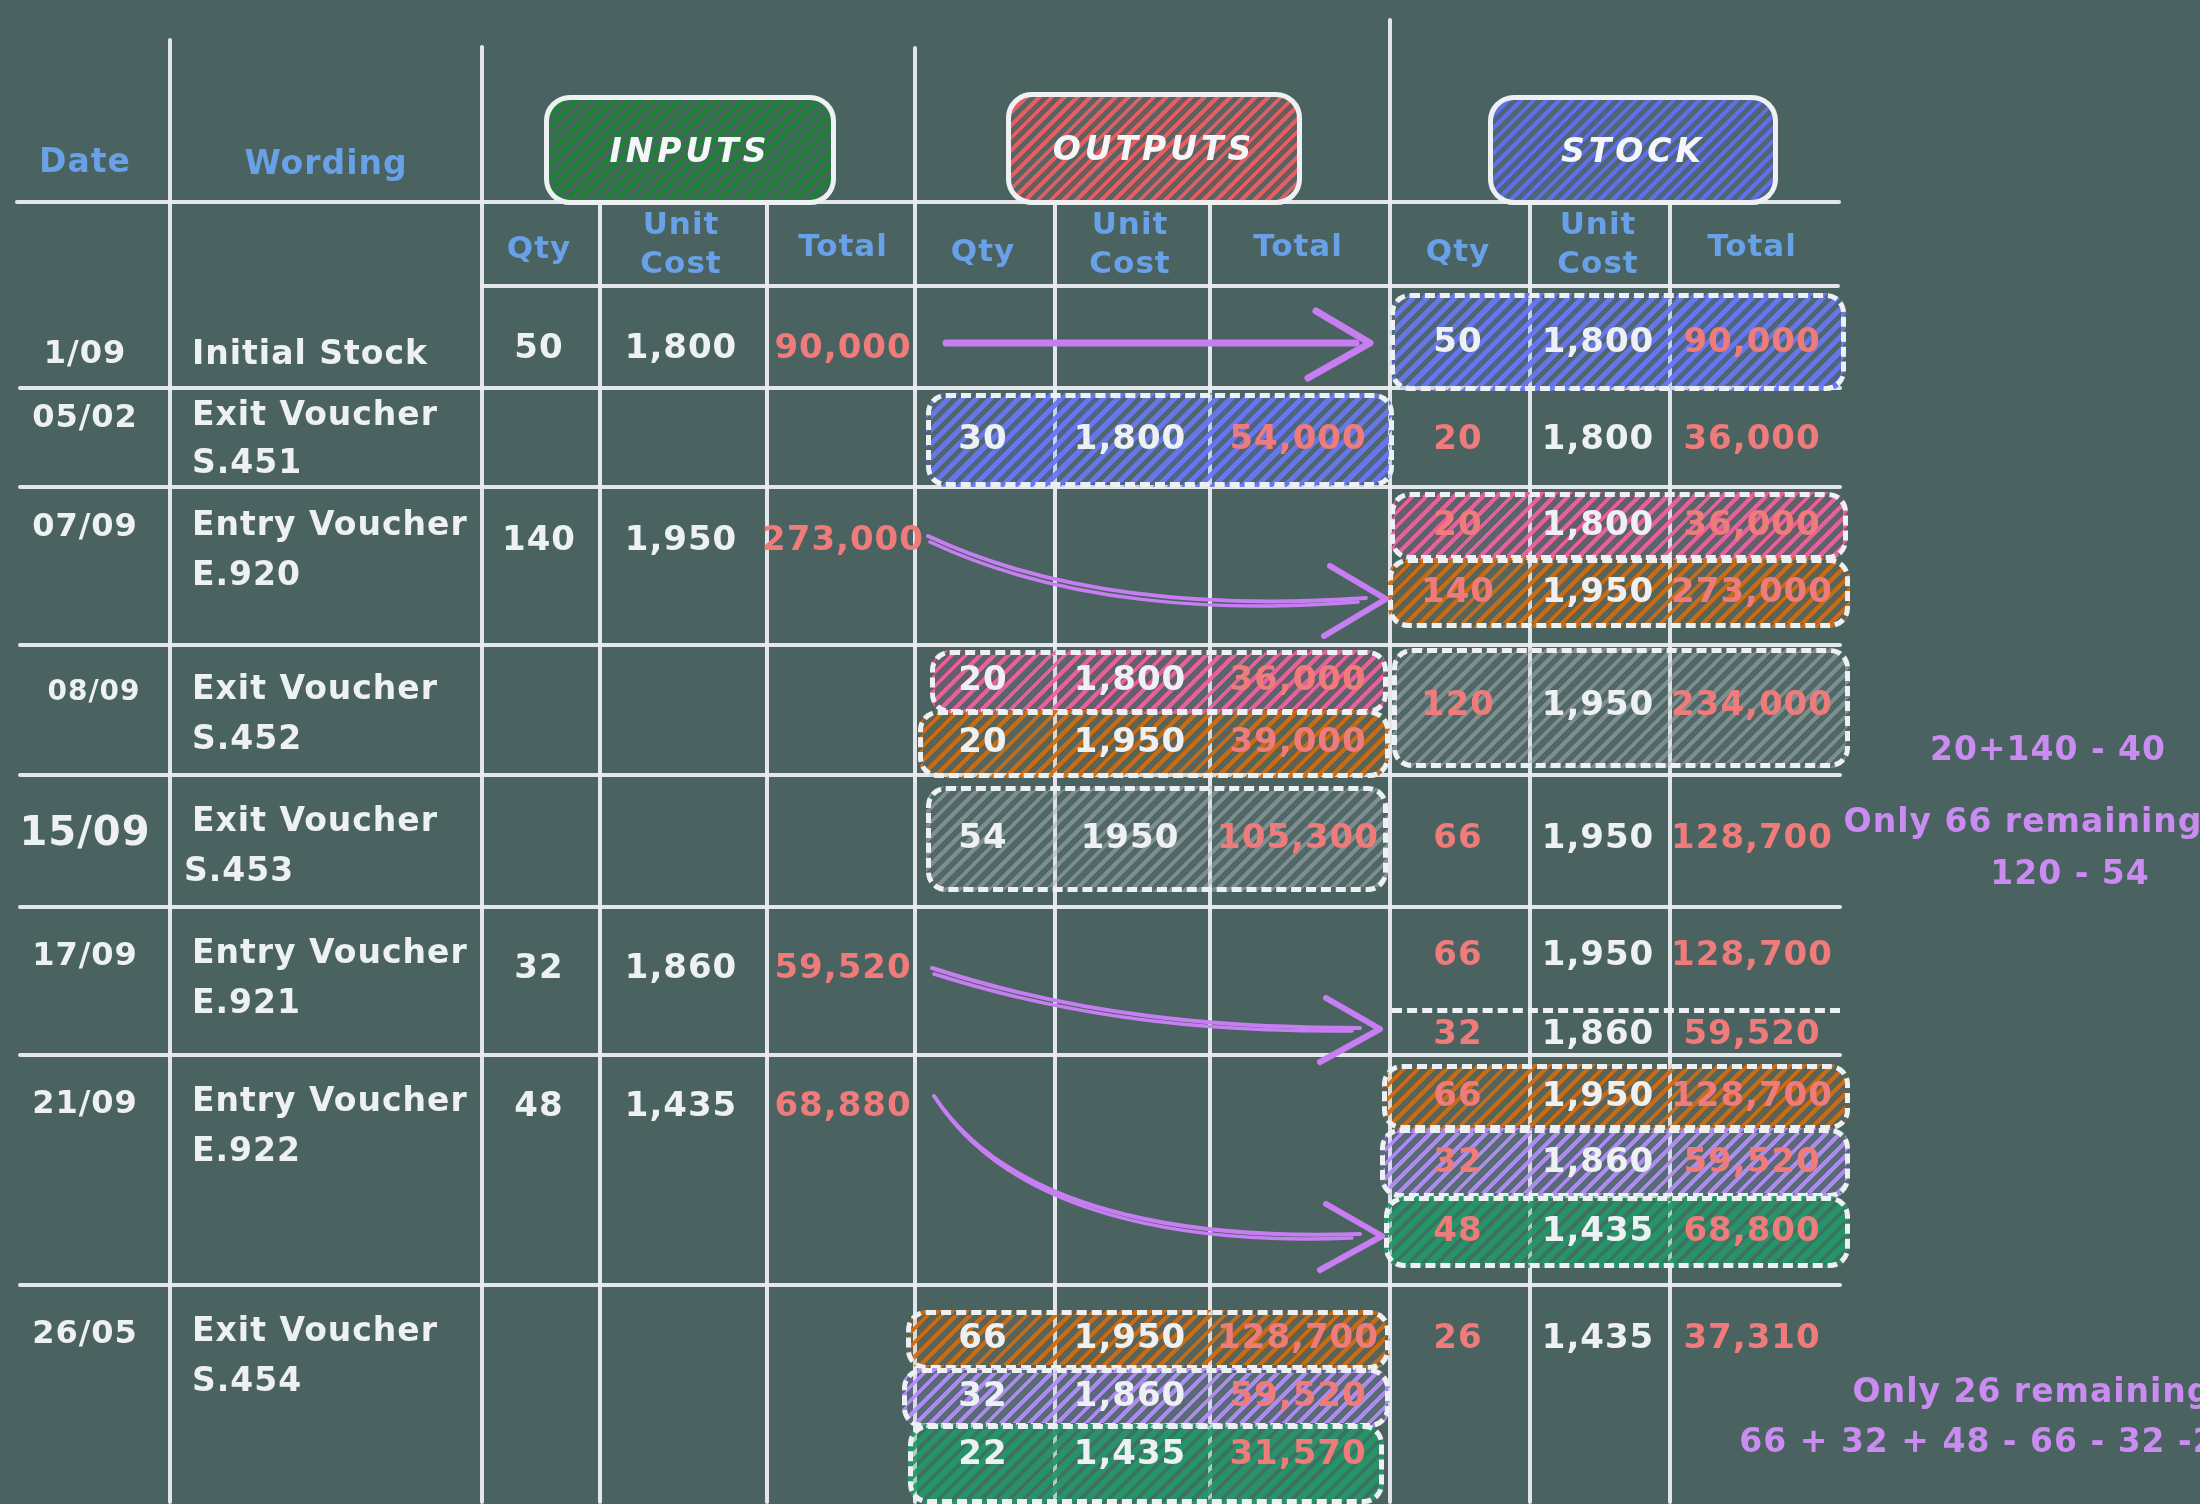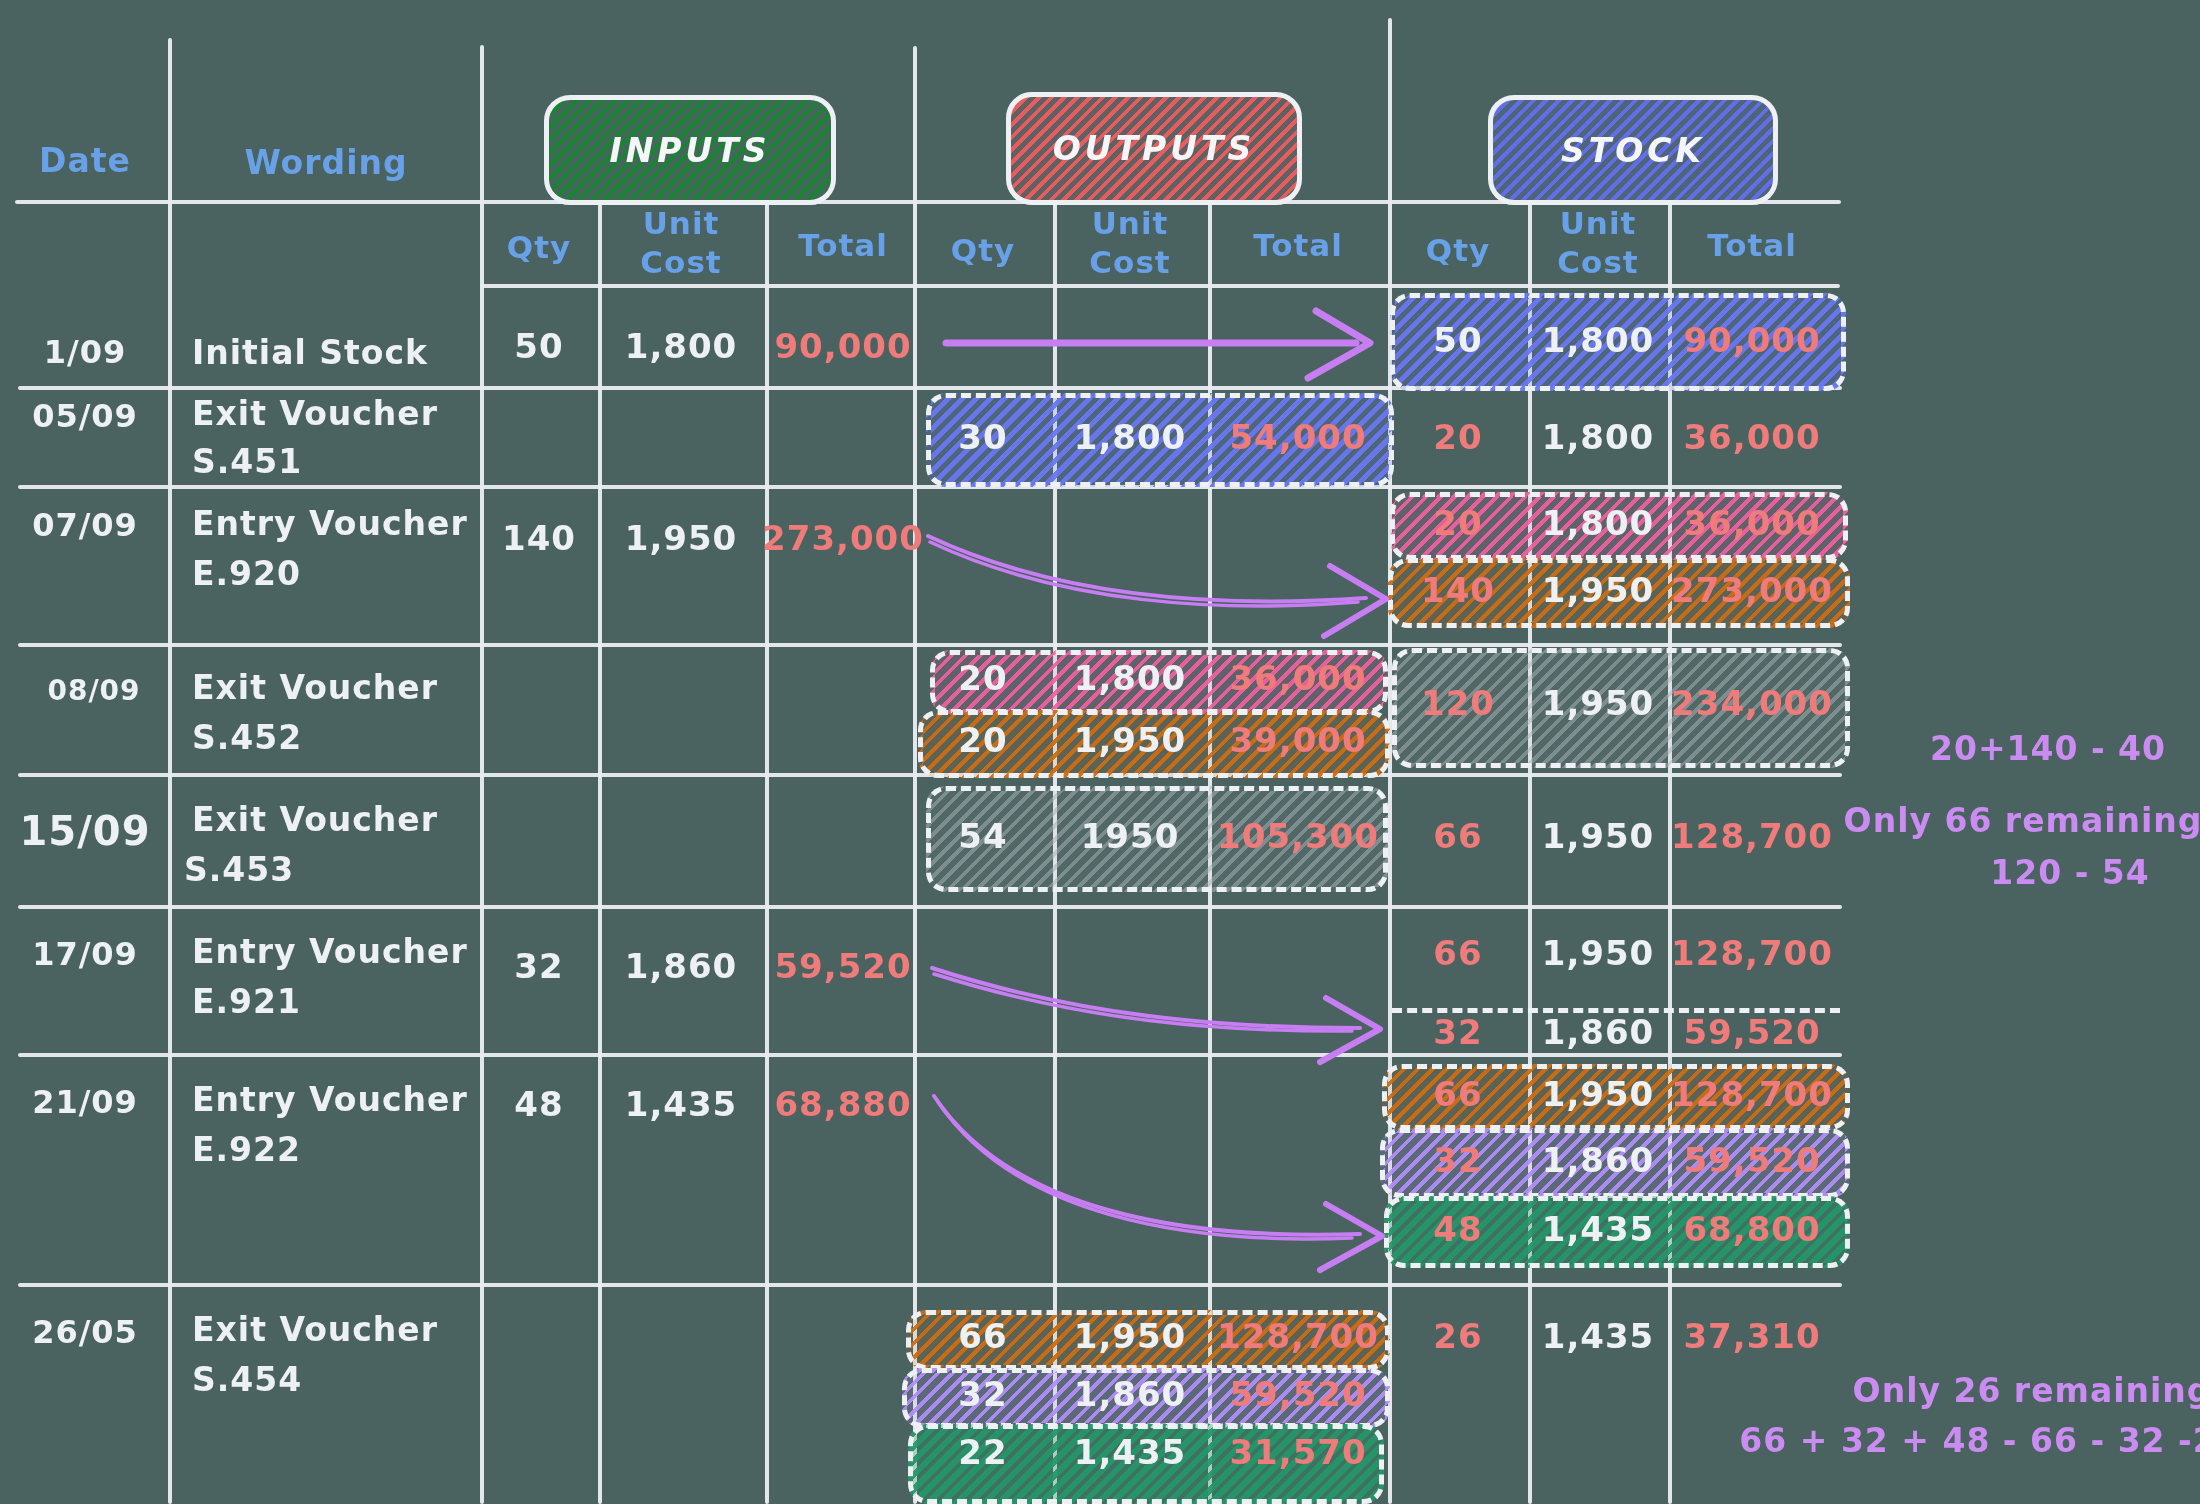--- a/index.html
+++ b/index.html
@@ -108,21 +108,21 @@
 
   <div class="v w" style="left:85px;top:352px;font-size:32px">1/09</div>
   <div class="wv w" style="left:192px;top:352px">Initial Stock</div>
   <div class="v w" style="left:539px;top:346px">50</div>
   <div class="v w" style="left:681px;top:346px">1,800</div>
   <div class="v rd" style="left:843px;top:346px">90,000</div>
   <div class="v w" style="left:1458px;top:340px">50</div>
   <div class="v w" style="left:1598px;top:340px">1,800</div>
   <div class="v rd" style="left:1752px;top:340px">90,000</div>
 
-  <div class="v w" style="left:85px;top:416px;font-size:32px">05/09</div>
+  <div class="v w" style="left:85px;top:416px;font-size:32px">05/02</div>
   <div class="wv w" style="left:192px;top:413px">Exit Voucher</div>
   <div class="wv w" style="left:192px;top:461px">S.451</div>
   <div class="v w" style="left:983px;top:437px">30</div>
   <div class="v w" style="left:1130px;top:437px">1,800</div>
   <div class="v rd" style="left:1298px;top:437px">54,000</div>
   <div class="v rd" style="left:1458px;top:437px">20</div>
   <div class="v w" style="left:1598px;top:437px">1,800</div>
   <div class="v rd" style="left:1752px;top:437px">36,000</div>
 
   <div class="v w" style="left:85px;top:525px;font-size:32px">07/09</div>

